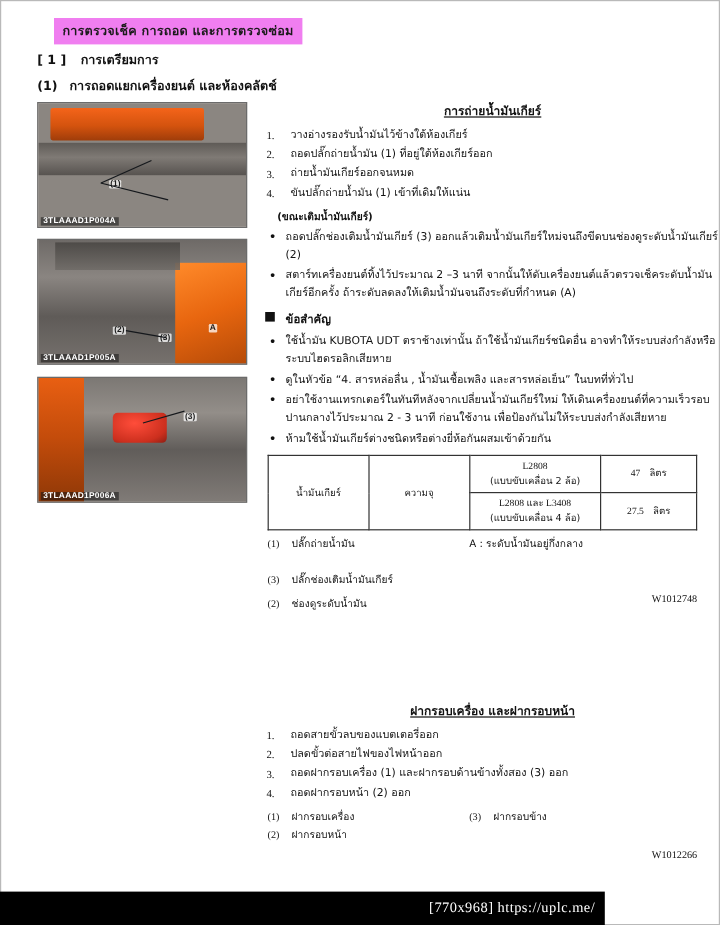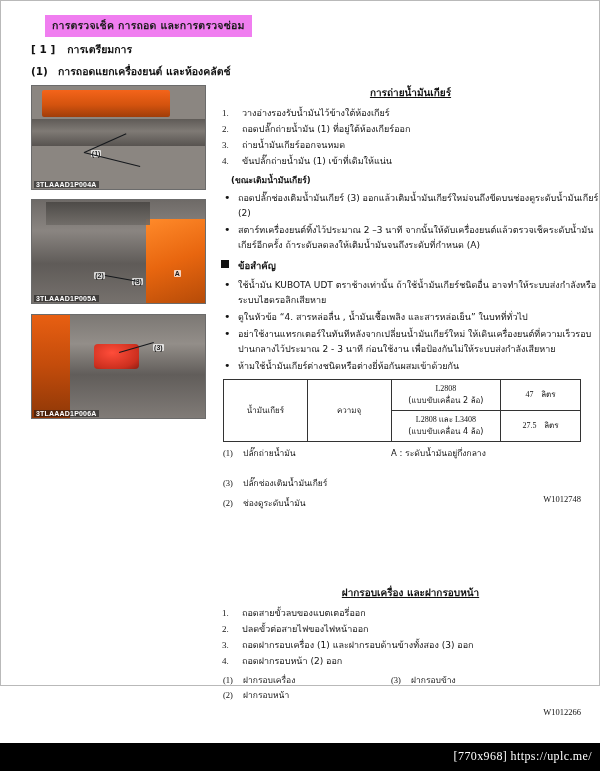--- a/index.html
+++ b/index.html
@@ -10,21 +10,21 @@
   body {
     width: 600px; height: 771px;
     font-family: "DejaVu Sans", "Liberation Sans", sans-serif;
     color: #111111;
     position: relative;
     overflow: hidden;
   }
   .page {
     position: absolute;
     left: 0; top: 0;
-    width: 600px; height: 686px;
+    width: 600px; height: 771px;
     background: #ffffff;
     border: 1px solid #b9b9b9;
   }
   .doc-body {
     position: absolute;
     left: 14px; top: 6px;
     width: 572px; height: 735px;
   }
 
   
@@ -274,21 +274,21 @@
   .legend2 .item { font-size: 8.5px; line-height: 15px; position: absolute; }
   .legend2 .item .ln {
     font-family: "Liberation Serif", serif;
     display: inline-block; width: 20px;
   }
 
   
   .footer {
     position: absolute;
     left: 0; bottom: 0;
-    width: 600px; height: 28px;
+    width: 504px; height: 28px;
     background: #000000;
     text-align: center;
   }
   .footer .txt {
     position: absolute;
     right: 8px; top: 6px;
     color: #ffffff;
     font-family: "Liberation Serif", serif;
     font-size: 12px;
     letter-spacing: 0.4px;

